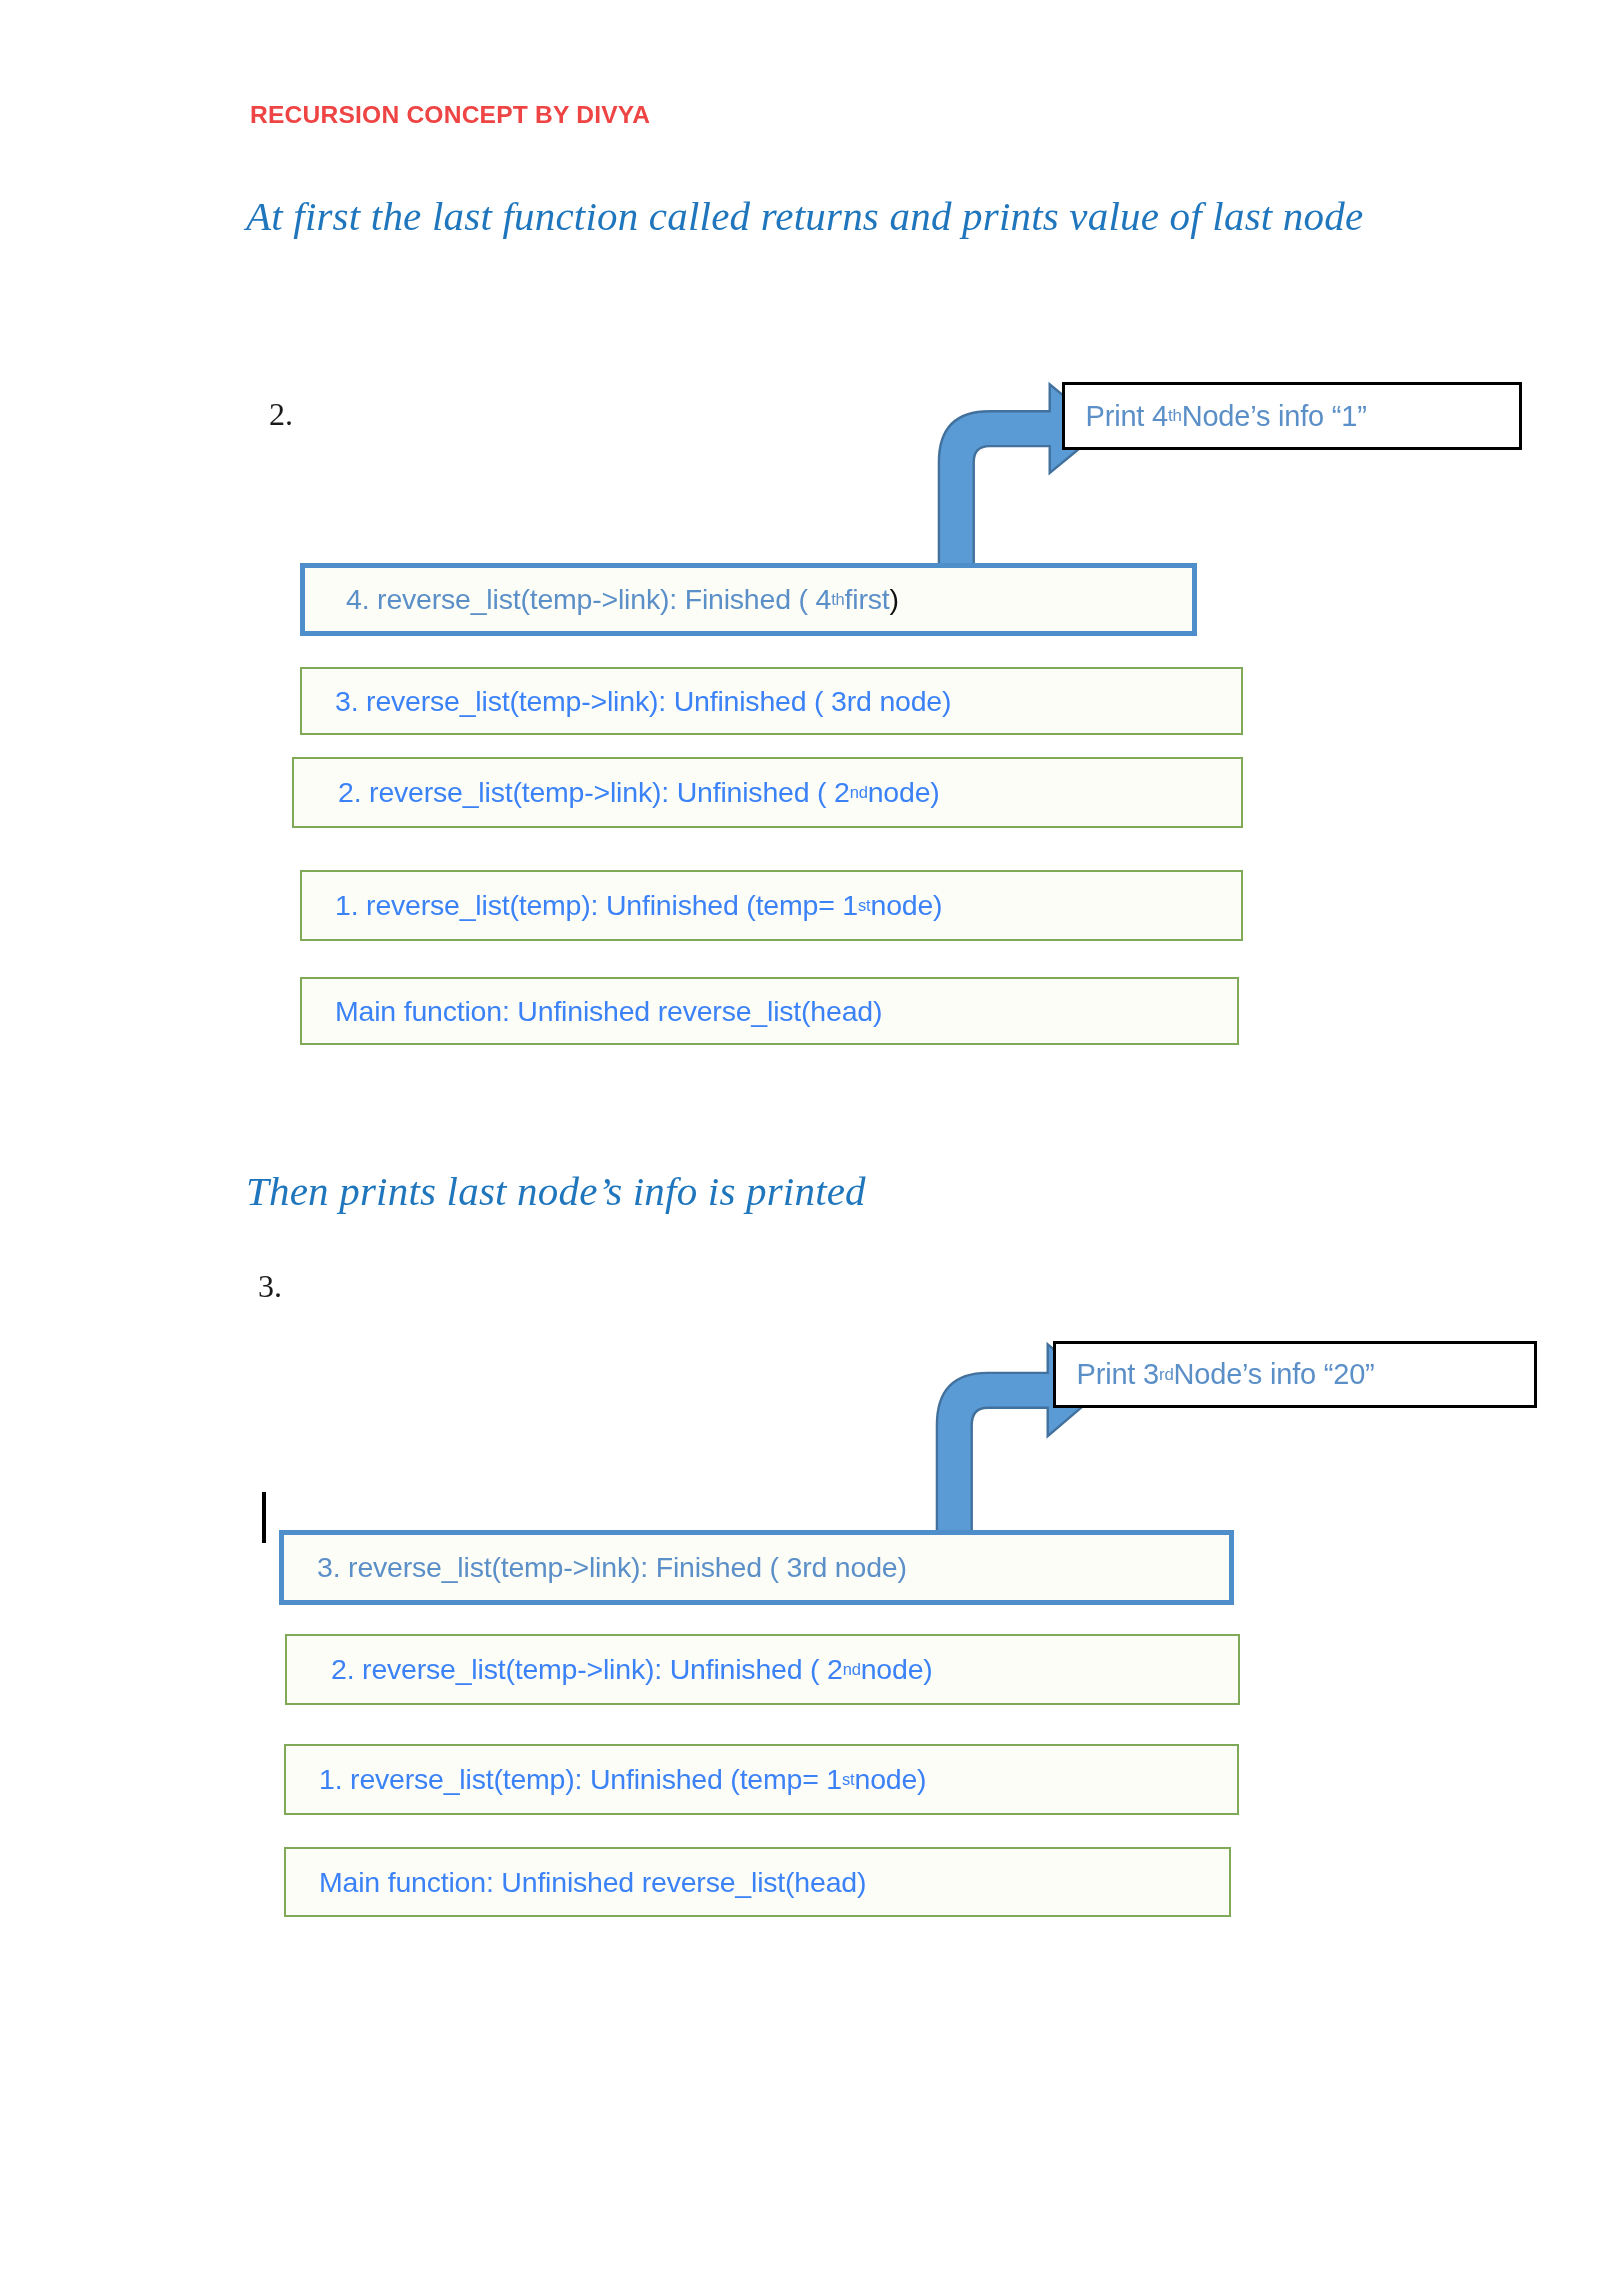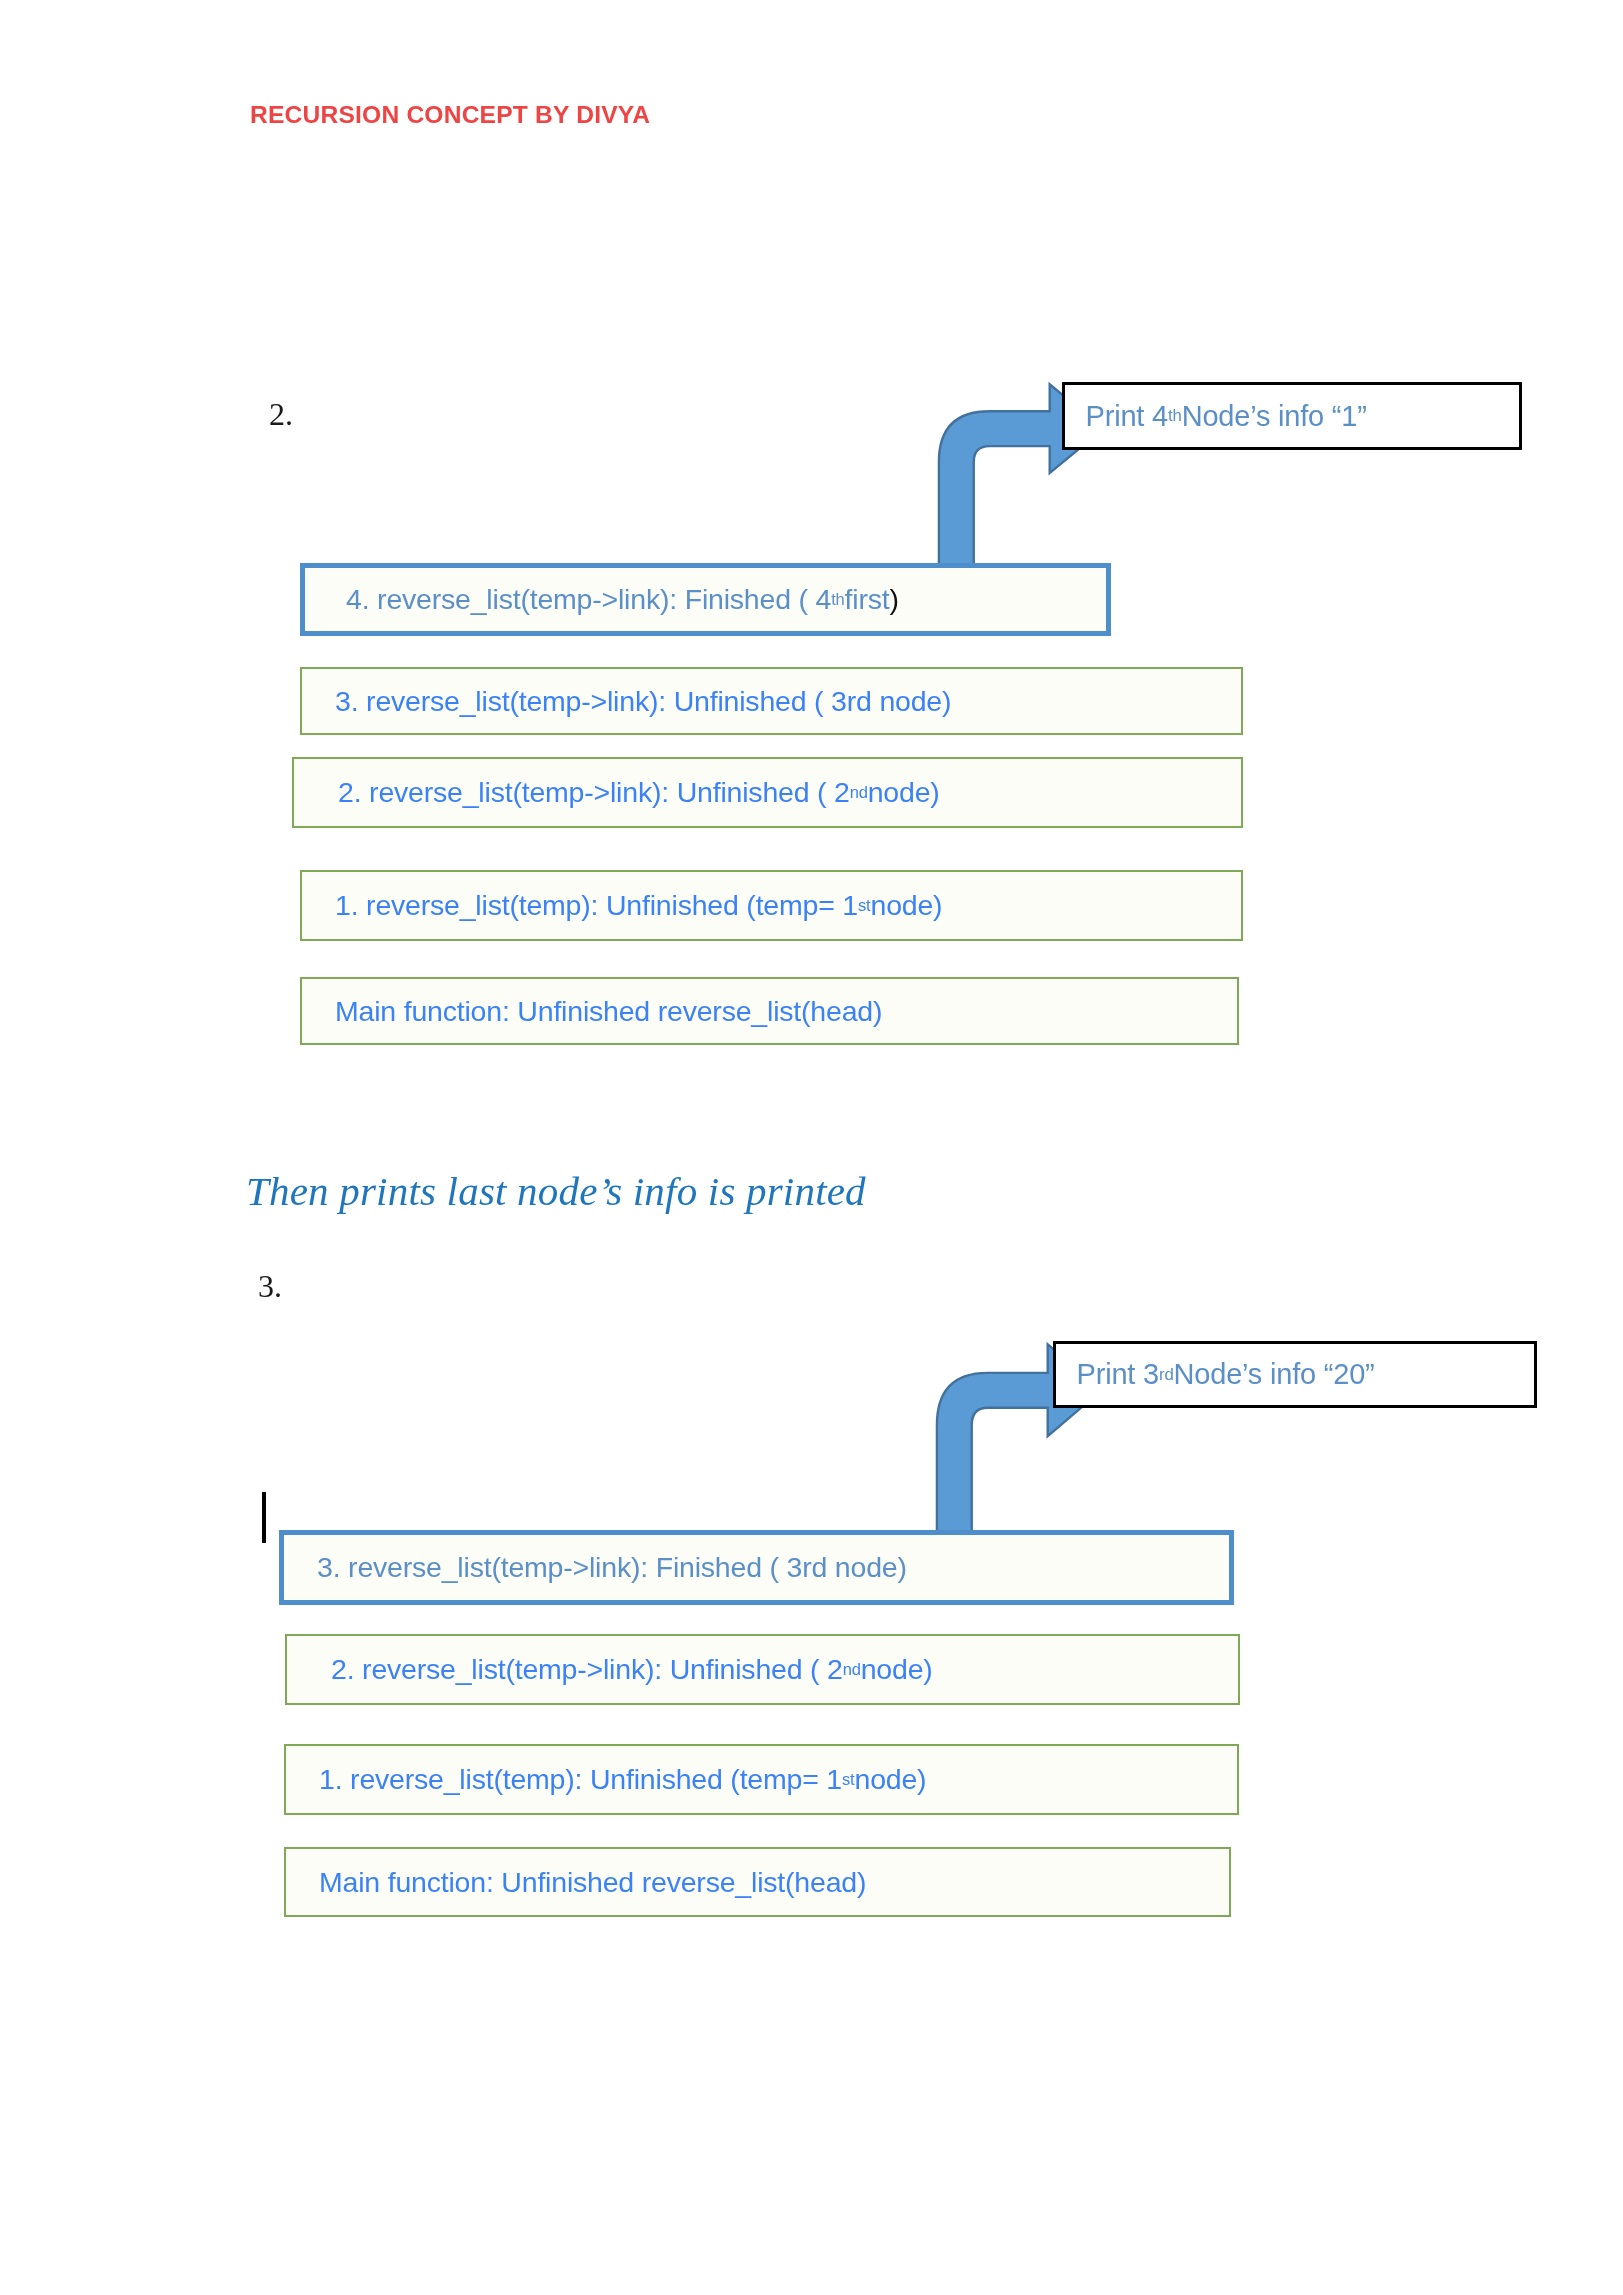--- a/index.html
+++ b/index.html
@@ -88,21 +88,21 @@
   }
   .frame.green {
     border: 2.4px solid #7FA957;
   }
   .frame.blue {
     border: 5.5px solid #4E8FCB;
     color: #5B8FC7;
   }
 
   
-  .s2-f4 { left: 300px; top: 563px;  width: 811px; height: 73px; padding-left: 41px; }
+  .s2-f4 { left: 300px; top: 563px;  width: 897px; height: 73px; padding-left: 41px; }
   .s2-f3 { left: 300px; top: 667px;  width: 943px; height: 68px; padding-left: 33px; }
   .s2-f2 { left: 292px; top: 757px;  width: 951px; height: 71px; padding-left: 44px; }
   .s2-f1 { left: 300px; top: 870px; width: 943px; height: 71px; padding-left: 33px; }
   .s2-f0 { left: 300px; top: 977px; width: 939px; height: 68px; padding-left: 33px; }
 
   
   .s3-f3 { left: 279px; top: 1530px; width: 955px; height: 75px; padding-left: 33px; }
   .s3-f2 { left: 285px; top: 1634px; width: 955px; height: 71px; padding-left: 44px; }
   .s3-f1 { left: 284px; top: 1744px; width: 955px; height: 71px; padding-left: 33px; }
   .s3-f0 { left: 284px; top: 1847px; width: 947px; height: 70px; padding-left: 33px; }
@@ -120,20 +120,21 @@
     background: #000000;
   }
 </style>
 </head>
 <body>
 
 <div class="page">
 
   <div class="doc-header">RECURSION CONCEPT BY DIVYA</div>
 
+  <div class="blue-heading h1">At first the last function called returns and prints value of last node</div>
 
   <div class="list-number ln-2">2.</div>
 
   <svg class="arrow-svg" style="left:931px; top:373px;" width="182" height="238" viewBox="0 0 230 300">
     <path class="arrow-body" d="M 10,300
              L 10,112
              Q 10,48 74,48
              L 150,48
              L 150,14
              L 218,70

